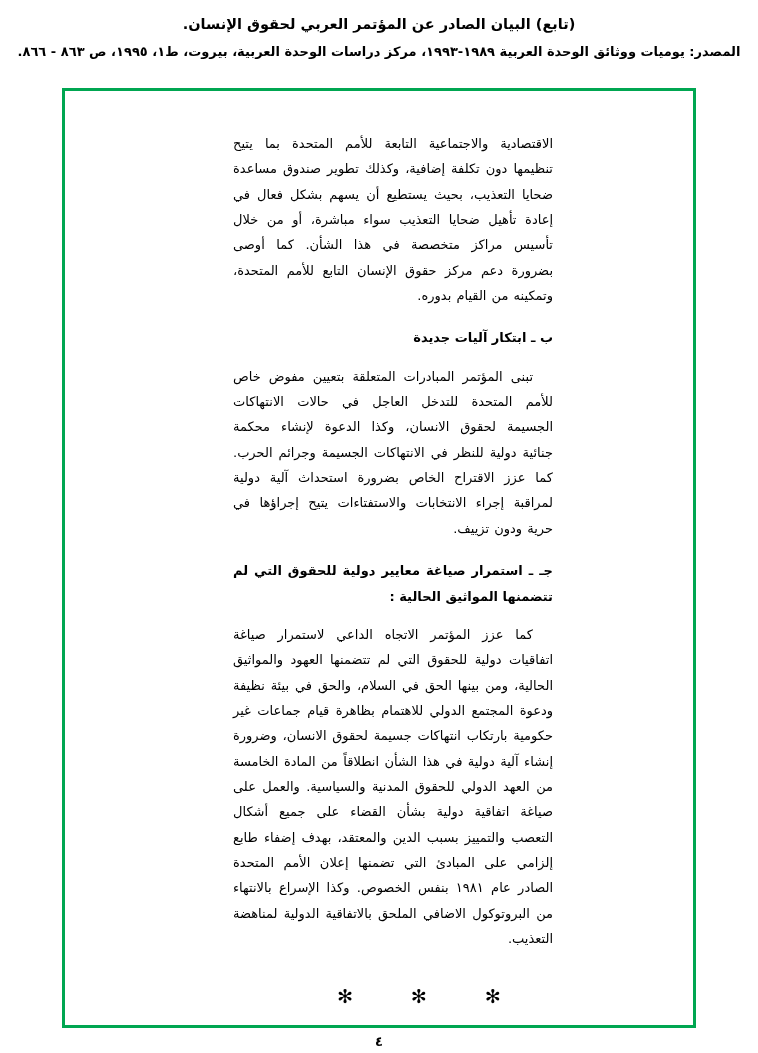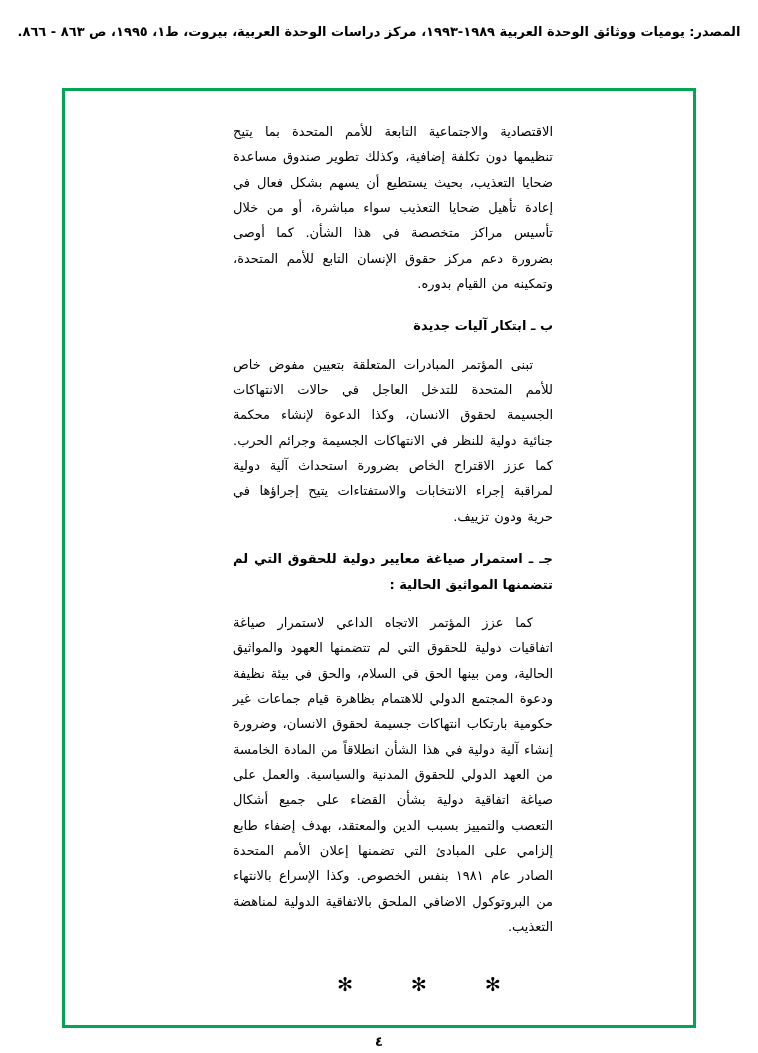--- a/index.html
+++ b/index.html
@@ -44,21 +44,21 @@
     top: 88px;
     left: 62px;
     width: 634px;
     height: 940px;
     border: 3px solid #00a651;
     box-sizing: border-box;
     background: #ffffff;
   }
   .content {
     position: absolute;
-    top: 28px;
+    top: 40px;
     right: 140px;
     width: 320px;
     direction: rtl;
     text-align: justify;
     text-align-last: right;
   }
   p.para {
     margin: 0 0 0 0;
     font-size: 13px;
     line-height: 1.95;
@@ -105,20 +105,21 @@
     font-size: 13px;
     font-weight: bold;
   }
 </style>
 </head>
 <body>
 
 <div class="page">
 
   <div class="doc-header">
+    <div class="doc-title">(تابع) البيان الصادر عن المؤتمر العربي لحقوق الإنسان.</div>
     <div class="doc-source">المصدر: يوميات ووثائق الوحدة العربية ١٩٨٩-١٩٩٣، مركز دراسات الوحدة العربية، بيروت، ط١، ١٩٩٥، ص ٨٦٣ - ٨٦٦.</div>
   </div>
 
   <div class="frame">
     <div class="content">
 
       <p class="para">الاقتصادية والاجتماعية التابعة للأمم المتحدة بما يتيح تنظيمها دون تكلفة إضافية، وكذلك تطوير صندوق مساعدة ضحايا التعذيب، بحيث يستطيع أن يسهم بشكل فعال في إعادة تأهيل ضحايا التعذيب سواء مباشرة، أو من خلال تأسيس مراكز متخصصة في هذا الشأن. كما أوصى بضرورة دعم مركز حقوق الإنسان التابع للأمم المتحدة، وتمكينه من القيام بدوره.</p>
 
       <div class="gap"></div>
 

